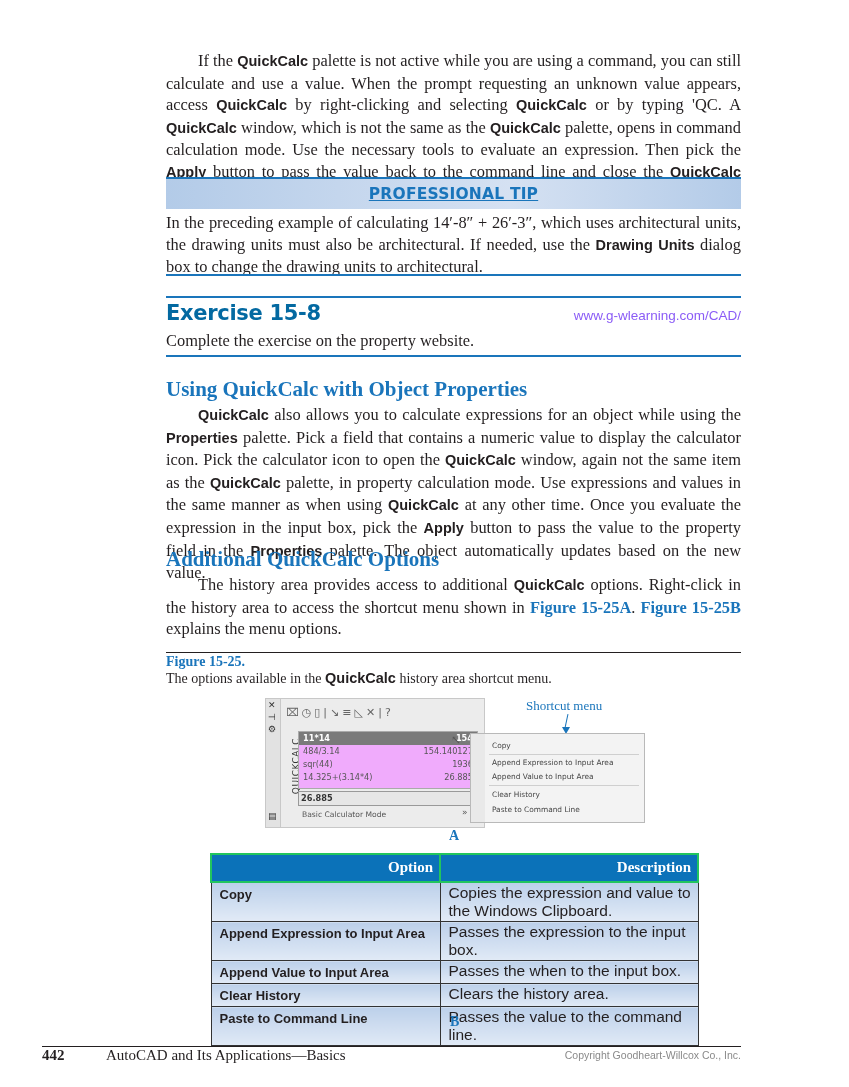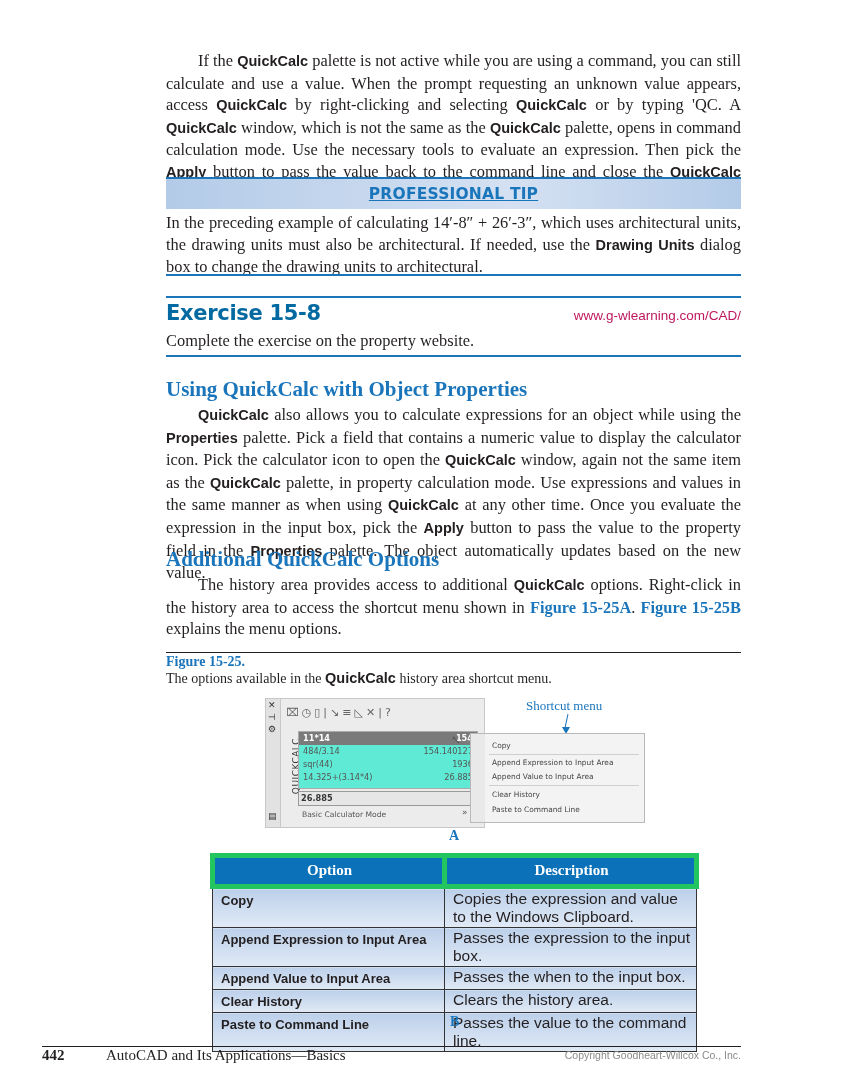--- a/index.html
+++ b/index.html
@@ -21,36 +21,36 @@
         background:linear-gradient(to right,#b3cbe8,#d5e1f2 60%,#b3cbe8); }
   .tip-title { display:block; text-align:center; font-family:"DejaVu Sans",sans-serif; font-weight:bold;
         font-size:15.5px; color:#1a75bb; line-height:30px; letter-spacing:0.2px;text-decoration:underline; }
   
   .palette { position:absolute; left:265px; top:698px; width:218px; height:128px;
         background:#ececec; border:1px solid #c8c8c8; font-family:"DejaVu Sans",sans-serif; }
   .pal-side { position:absolute; left:0; top:0; width:14px; height:128px; background:#e2e2e2; border-right:1px solid #c8c8c8; }
   .pal-side span { position:absolute; left:2px; font-size:9px; color:#333; }
   .vlabel { position:absolute; left:-8px; top:62px; transform:rotate(-90deg); font-size:7.5px; color:#555; letter-spacing:0.5px; }
   .toolbar { position:absolute; left:20px; top:7px; height:16px; font-size:11px; color:#666; letter-spacing:3px; }
-  .hist { position:absolute; left:32px; top:32px; width:178px; height:56px; background:#5eead4; border:1px solid #aaa; font-size:8.2px; color:#555;text-align:right; }
+  .hist { position:absolute; left:32px; top:32px; width:178px; height:56px; background:#f0abfc; border:1px solid #aaa; font-size:8.2px; color:#555;text-align:right; }
   .hrow { height:13px; line-height:13px; padding:0 4px; display:flex; justify-content:space-between; }
   .hrow.sel { background:#7a7a7a; color:#fff; font-weight:bold; }
   .inbox { position:absolute; left:32px; top:92px; width:178px; height:13px; background:#e6e6e6; border:1px solid #999; font-size:8.2px; font-weight:bold; line-height:13px; padding-left:2px; color:#333; box-sizing:content-box; }
   .mode { position:absolute; left:36px; top:111px; font-size:7.6px; color:#555; }
   .chev { position:absolute; left:196px; top:108px; font-size:9px; color:#555; }
   .ctx { position:absolute; left:470px; top:733px; width:173px; height:88px; background:#f3f3f3; border:1px solid #b9b9b9;
          font-family:"DejaVu Sans",sans-serif; font-size:7.4px; color:#444; }
   .ctx .gut { position:absolute; left:0; top:0; width:14px; height:100%; background:#e9e9e9; }
   .ctx .it { position:absolute; left:21px; }
   .ctx .sep { position:absolute; left:18px; width:150px; height:1px; background:#cfcfcf; }
   .callout { position:absolute; left:526px; top:698px; font-family:"Liberation Serif",serif; font-size:13px; color:#1a75bb; }
   .letter { position:absolute; font-family:"Liberation Serif",serif; font-weight:bold; font-size:14px; color:#1a75bb; }
   table.opts { position:absolute; left:210px; top:853px; width:489px; border-collapse:collapse; }
-  table.opts th { background:#0b72b9; color:#fff; text-align:center; font-family:"Liberation Serif",serif; font-weight:bold;
-        font-size:15px; padding:4px 6px 5px 8px; border:5px solid #22c55e; }
+  table.opts th { background:#0b72b9; color:#fff; text-align:right; font-family:"Liberation Serif",serif; font-weight:bold;
+        font-size:15px; padding:4px 6px 5px 8px; border:2px solid #22c55e; }
   table.opts td { border:1px solid #333; padding:1px 6px 1px 8px; vertical-align:top; font-size:15.5px; line-height:18px;
         background:linear-gradient(to bottom,#bcd0ea,#e1eaf6); }
   table.opts td.opt { font-family:"Liberation Sans",sans-serif; font-weight:bold; font-size:13px; padding-top:3px; }
   table.opts td.desc { font-family:Liberation Sans, sans-serif; }
   .footer-rule { position:absolute; left:42px; top:1046px; width:699px; height:1px; background:#231f20; }
   .pg { position:absolute; left:42px; top:1047px; font-family:"Liberation Serif",serif; font-weight:bold; font-size:15px; }
   .book { position:absolute; left:106px; top:1047px; font-family:"Liberation Serif",serif; font-size:15px; }
   .copy { position:absolute; right:108px; top:1049px; font-family:"Liberation Sans",sans-serif; font-size:10.5px; color:#8a8a8a; }
 </style>
 </head>
@@ -59,21 +59,21 @@
 <div class="para indent" style="top:50px;"><span>If the </span><span class="b">QuickCalc</span><span> palette is not active while you are using a command, you can still calculate and use a value. When the prompt requesting an unknown value appears, access </span><span class="b">QuickCalc</span><span> by right-clicking and selecting </span><span class="b">QuickCalc</span><span> or by typing 'QC. A </span><span class="b">QuickCalc</span><span> window, which is not the same as the </span><span class="b">QuickCalc</span><span> palette, opens in command calculation mode. Use the necessary tools to evaluate an expression. Then pick the </span><span class="b">Apply</span><span> button to pass the value back to the command line and close the </span><span class="b">QuickCalc</span><span> window.</span></div>
 
 <div class="tip-bar">
   <span class="tip-title">PROFESSIONAL TIP</span>
 </div>
 <div class="para" style="top:212px;"><span>In the preceding example of calculating 14′-8″ + 26′-3″, which uses architectural units, the drawing units must also be architectural. If needed, use the </span><span class="b">Drawing Units</span><span> dialog box to change the drawing units to architectural.</span></div>
 <div class="rule" style="top:274px;height:2px;background:#1a75bb;"></div>
 
 <div class="rule" style="top:296px;height:2px;background:#1a75bb;"></div>
 <div class="ex-title">Exercise 15-8</div>
-<div class="sans" style="position:absolute;right:108px;top:308px;font-size:13.5px;color:#be185d;">www.g-wlearning.com/CAD/</div>
+<div class="sans" style="position:absolute;right:108px;top:308px;font-size:13.5px;color:#8b5cf6;">www.g-wlearning.com/CAD/</div>
 <div class="para" style="top:330px;">Complete the exercise on the property website.</div>
 <div class="rule" style="top:355px;height:2px;background:#1a75bb;"></div>
 
 <div class="h2" style="top:377px;">Using QuickCalc with Object Properties</div>
 <div class="para indent" style="top:404px;"><span class="b">QuickCalc</span><span> also allows you to calculate expressions for an object while using the </span><span class="b">Properties</span><span> palette. Pick a field that contains a numeric value to display the calculator icon. Pick the calculator icon to open the </span><span class="b">QuickCalc</span><span> window, again not the same item as the </span><span class="b">QuickCalc</span><span> palette, in property calculation mode. Use expressions and values in the same manner as when using </span><span class="b">QuickCalc</span><span> at any other time. Once you evaluate the expression in the input box, pick the </span><span class="b">Apply</span><span> button to pass the value to the property field in the </span><span class="b">Properties</span><span> palette. The object automatically updates based on the new value.</span></div>
 
 <div class="h2" style="top:547px;">Additional QuickCalc Options</div>
 <div class="para indent" style="top:574px;"><span>The history area provides access to additional </span><span class="b">QuickCalc</span><span> options. Right-click in the history area to access the shortcut menu shown in </span><span style="color: rgb(26, 117, 187); font-weight: bold;">Figure 15-25A</span><span>. </span><span style="color: rgb(26, 117, 187); font-weight: bold;">Figure 15-25B</span><span> explains the menu options.</span></div>
 
 <div class="rule" style="top:652px;height:1px;background:#231f20;"></div>

